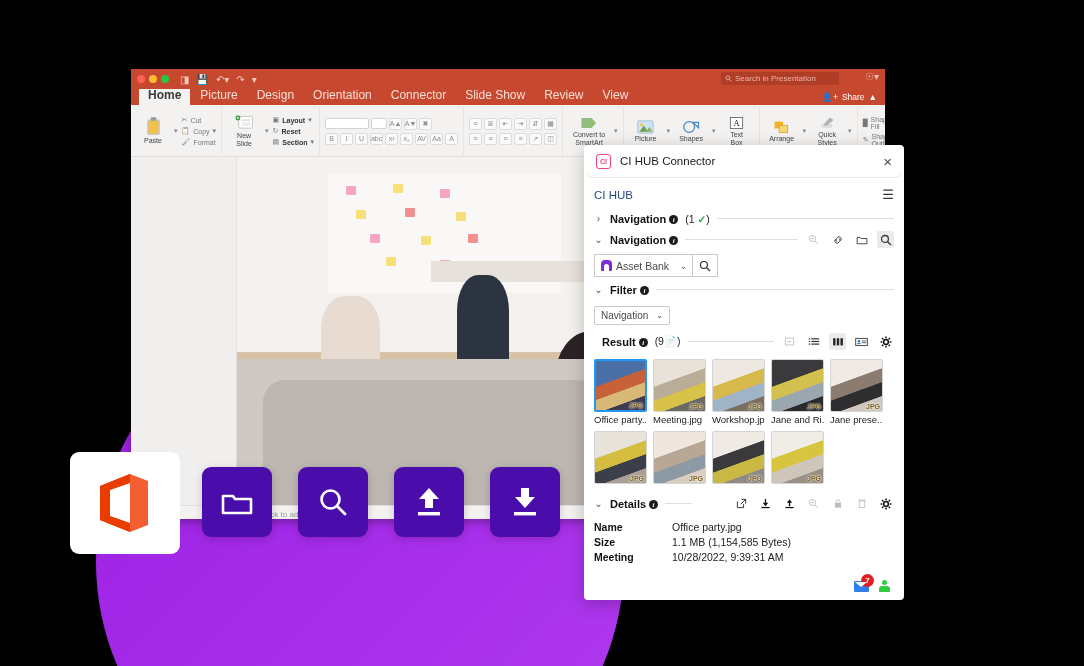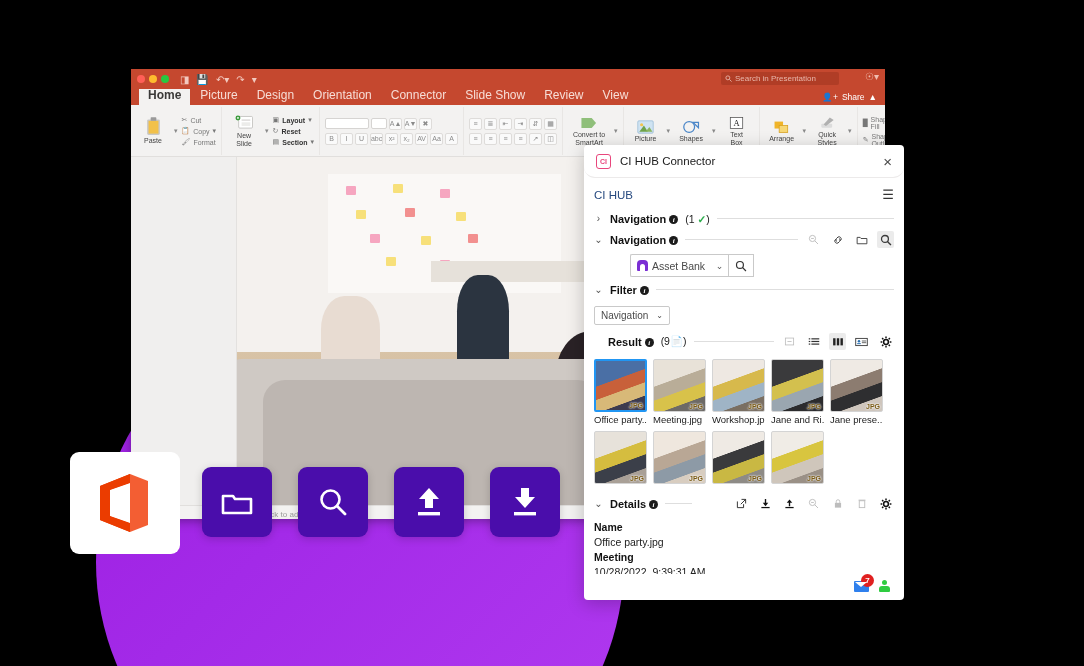--- a/index.html
+++ b/index.html
@@ -104,21 +104,21 @@
     font-weight:bold; font-family:"Liberation Serif",serif; margin-left:3px; vertical-align:1px;}
   .rule { flex:1; height:1px; background:#dedede; }
   .ibtn { width:17px;height:17px; display:flex;align-items:center;justify-content:center;
     color:#3a3a3a; }
   .ibtn.dim{ color:#bdbdbd; }
   .ibtn.act{ background:#ebebeb; border-radius:2px;}
 
   .searchrow{ display:flex; align-items:center; margin:4px 0 2px; height:23px;}
   .assetbank{ display:flex;align-items:center;gap:4px; border:1px solid #c9c9c9;
     border-right:none; height:23px; padding:0 6px; font-size:10.5px; color:#4a4a4a;
-    background:#fff; border-radius:2px 0 0 2px;margin-left:36px;}
+    background:#fff; border-radius:2px 0 0 2px;}
   .ab-ico{ width:11px;height:11px;background:#7b2fd4;border-radius:4px 4px 1px 1px;
     position:relative;}
   .ab-ico:after{content:"";position:absolute;left:3px;top:4px;width:5px;height:7px;
     background:#fff;border-radius:3px 3px 0 0;}
   .qinput{ flex:1; height:23px; border:2px solid #111; display:flex; align-items:center;
     padding:0 6px; background:#fff; font-size:11px; color:#222;}
   .caret{ width:1px;height:12px;background:#111; margin-left:1px;}
   .qinfo{ margin-left:auto; }
   .qdrop{ width:18px;height:23px;border:1px solid #c9c9c9;border-left:none;
     display:flex;align-items:center;justify-content:center;color:#555;font-size:9px;background:#fff;}
@@ -133,21 +133,21 @@
   .cell{ width:53px; }
   .thumb{ width:53px;height:53px; border:1px solid #d4d4d4; border-radius:2px;
     position:relative; overflow:hidden; background:#ddd;}
   .thumb.sel{ border:2px solid #2196f3; }
   .jpg{ position:absolute; right:2px; bottom:1px; font-size:7px; color:#7a5a14;
     font-weight:bold; text-shadow:0 0 2px #fff,0 0 2px #fff;}
   .cap{ font-size:9.5px; color:#222; margin-top:2px; white-space:nowrap;
     overflow:hidden; text-overflow:clip; }
 
   .det-tbl{ margin-top:6px; font-size:10.5px; }
-  .det-row{ display:flex; line-height:15px;flex-direction:column;}
+  .det-row{ display:flex; line-height:15px;}
   .det-k{ width:78px; font-weight:bold; color:#111;}
   .det-v{ color:#222; }
   .ci-foot{ display:flex; justify-content:flex-end; align-items:center; gap:10px;
     padding:6px 14px 8px; }
   .mail{ position:relative; width:15px;height:11px;background:#2f80ed;border-radius:1px;}
   .mail:after{content:"";position:absolute;left:1px;top:1px;border-left:6px solid transparent;
     border-right:6px solid transparent;border-top:5px solid #fff;}
   .badge{ position:absolute; right:-5px; top:-7px; background:#e02020; color:#fff;
     width:13px;height:13px;border-radius:50%; font-size:8px; font-weight:bold;
     display:flex;align-items:center;justify-content:center;}
@@ -500,21 +500,21 @@
         <span class="rule"></span>
       </div>
       <div>
         <span class="orient">
           <span>Navigation</span>
           <span style="font-size:8px">⌄</span>
         </span>
       </div>
 
       <div class="srow" style="margin-top:2px">
-        <span class="slbl" style="margin-left:14px"><span>Result</span><i class="info">i</i></span>
+        <span class="slbl" style="margin-left:8px"><span>Result</span><i class="info">i</i></span>
         <span style="font-size:10.5px"><span>(9</span><span>📄</span><span>)</span></span>
         <span class="rule"></span>
         <span class="ibtn dim">
           <svg width="11" height="11" viewBox="0 0 16 16">
               <rect x="2" y="3" width="12" height="10" stroke="currentColor" stroke-width="1.2" fill="none"></rect>
               <line x1="5" y1="8" x2="11" y2="8" stroke="currentColor" stroke-width="1.2"></line>
             </svg>
         </span>
         <span class="ibtn">
           <svg width="12" height="12" viewBox="0 0 16 16">
@@ -675,20 +675,24 @@
                 <line x1="4.4" y1="11.6" x2="2.8" y2="13.2"></line>
               </g>
             </svg>
         </span>
       </div>
 
       <div class="det-tbl" id="details-table">
           <div class="det-row">
             <div class="det-k">Name</div>
             <div class="det-v">Office party.jpg</div>
+          </div>
+          <div class="det-row">
+            <div class="det-k">Size</div>
+            <div class="det-v">1.1 MB (1,154,585 Bytes)</div>
           </div>
           <div class="det-row">
             <div class="det-k">Meeting</div>
             <div class="det-v">10/28/2022, 9:39:31 AM</div>
           </div>
         </div>
     </div>
 
     <div class="ci-foot">
       <span class="mail">

